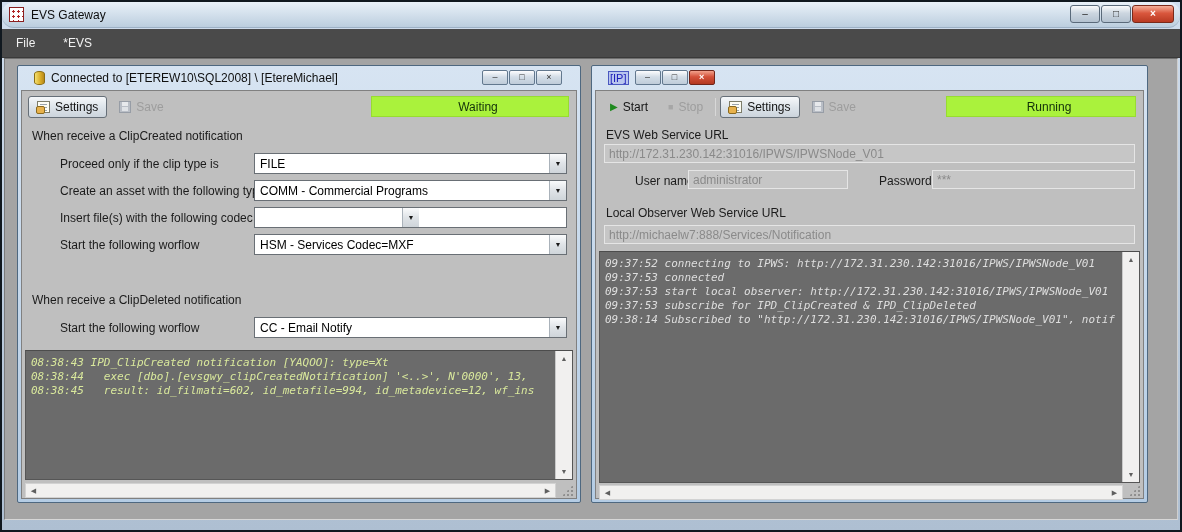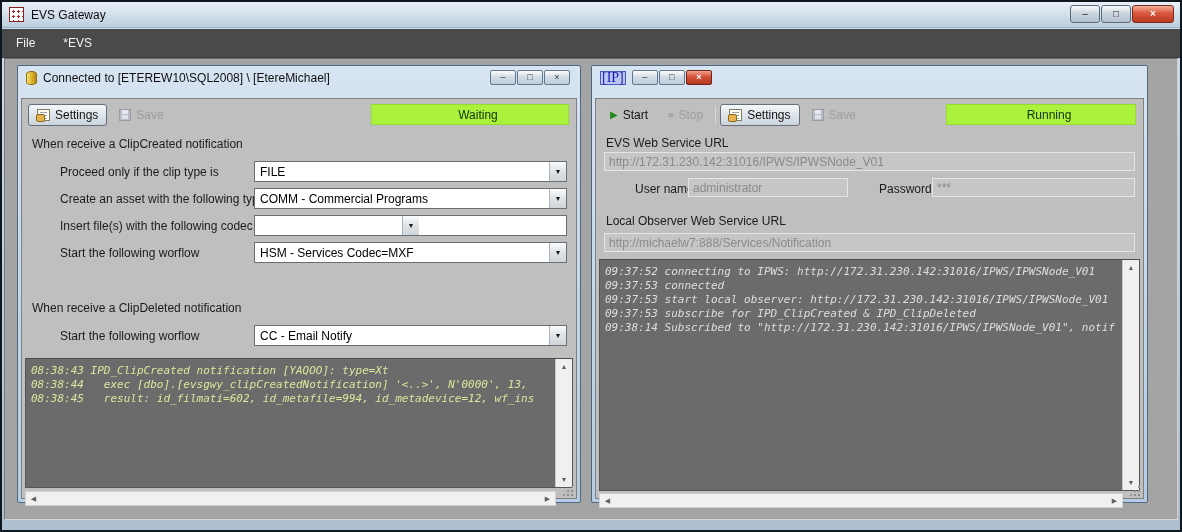--- a/index.html
+++ b/index.html
@@ -3,21 +3,21 @@
 <meta charset="utf-8">
 <style>
   * { margin:0; padding:0; box-sizing:border-box; }
   html,body { width:1182px; height:532px; background:#e9e9e9; font-family:"Liberation Sans", sans-serif; }
   .window { position:relative; width:1182px; height:532px; border:2px solid #10181f;
             background:linear-gradient(#cfdded,#aebfd2); overflow:hidden; }
 
   
   .titlebar { position:absolute; top:0; left:0; right:0; height:26px;
               background:linear-gradient(#e9f1f9,#bccede); display:flex; align-items:center;
-              border-bottom:1px solid #9db1c5; }
+              border-bottom:1px solid #9db1c5;border-radius:12px; }
   .app-icon { width:15px; height:15px; margin:0 7px 0 7px; background:#fff; border:1px solid #8a2020;
               background-image:radial-gradient(#b02424 34%, rgba(0,0,0,0) 36%); background-size:5px 5px;
               background-position:1px 1px; }
   .main-title { font-size:12px; color:#0d0d0d; }
   .winbtns { position:absolute; right:6px; top:3px; display:flex; gap:1px; }
   .wbtn { width:30px; height:18px; border:1px solid #5a6a7a; border-radius:3px;
           background:linear-gradient(#fbfcfd,#ccd6e0 45%,#b4c2d0); display:flex; align-items:center;
           justify-content:center; font-size:10px; color:#2a2a2a; line-height:1; }
   .wbtn.close { width:42px; background:linear-gradient(#f5b09a,#d9573d 45%,#b93a22); color:#fff;
                 font-weight:bold; border-color:#7a2a1a; }
@@ -28,34 +28,34 @@
   .menu-item { color:#f2f2f2; font-size:12px; padding:5px 14px; }
 
   
   .mdi { position:absolute; top:56px; left:2px; right:2px; bottom:10px; background:#a4a4a4;
          border-top:1px solid #6f6f6f; border-left:1px solid #7a7a7a; border-right:1px solid #cfcfcf;
          border-bottom:1px solid #d6d6d6; }
 
   
   .child { position:absolute; border:1px solid #4e6880; border-radius:2px;
            background:linear-gradient(#d7e4f2,#b4cce4); }
-  .child-tb { height:23px; display:flex; align-items:center; padding:0 8px; gap:6px; }
+  .child-tb { height:23px; display:flex; align-items:center; padding:0 16px; gap:6px; }
   .child-title { font-size:12px; color:#101010; white-space:nowrap; overflow:hidden; flex:1; }
   .cbtns { display:flex; gap:1px; margin-right:2px; }
   .cbtn { width:26px; height:15px; border:1px solid #62788e; border-radius:2px;
           background:linear-gradient(#fdfdfe,#d3dde7 45%,#bfccd9); display:flex; align-items:center;
           justify-content:center; font-size:9px; color:#333; line-height:1; }
   .cbtn.close-red { background:linear-gradient(#f2a28c,#d4513a 45%,#b33820); color:#fff; font-weight:bold;
                     border-color:#70251a; }
   .db-icon { width:11px; height:14px; background:linear-gradient(90deg,#f4e070,#d9ac28 60%,#b8891a);
              border:1px solid #8a6d14; border-radius:5px/3px; }
   .ip-icon { min-width:20px; height:14px; background:#b9c6ee; border:1px solid #4a58c0; color:#1b1bb8;
-             font-size:14px; display:flex; align-items:center; justify-content:center; padding:0 1px;font-family:Liberation Serif, serif; }
+             font-size:11px; display:flex; align-items:center; justify-content:center; padding:0 1px; }
   .client { position:absolute; left:3px; right:3px; top:24px; bottom:3px; background:#bfbfbf;
-            border:1px solid #808080;margin-top:8px; }
+            border:1px solid #808080; }
 
   
   .toolbar { position:absolute; top:2px; left:2px; right:2px; height:28px; display:flex;
              align-items:center; padding-left:4px; gap:4px; }
   .tbtn { display:inline-flex; align-items:center; gap:5px; font-size:12px; color:#141414;
           padding:3px 8px; }
   .tbtn.outlined { border:1px solid #666f78; border-radius:3px;
                    background:linear-gradient(#f6f8fa,#dde4ea 50%,#ccd4dc); }
   .tbtn.disabled { color:#9d9d9d; }
   .tb-sep { width:1px; height:18px; background:#9a9a9a; border-right:1px solid #d8d8d8; }

